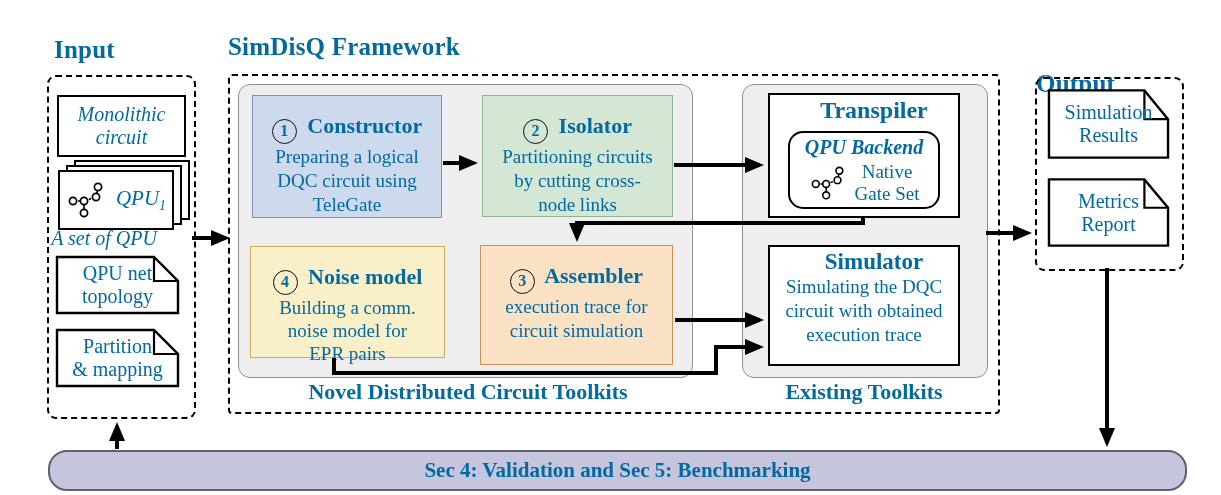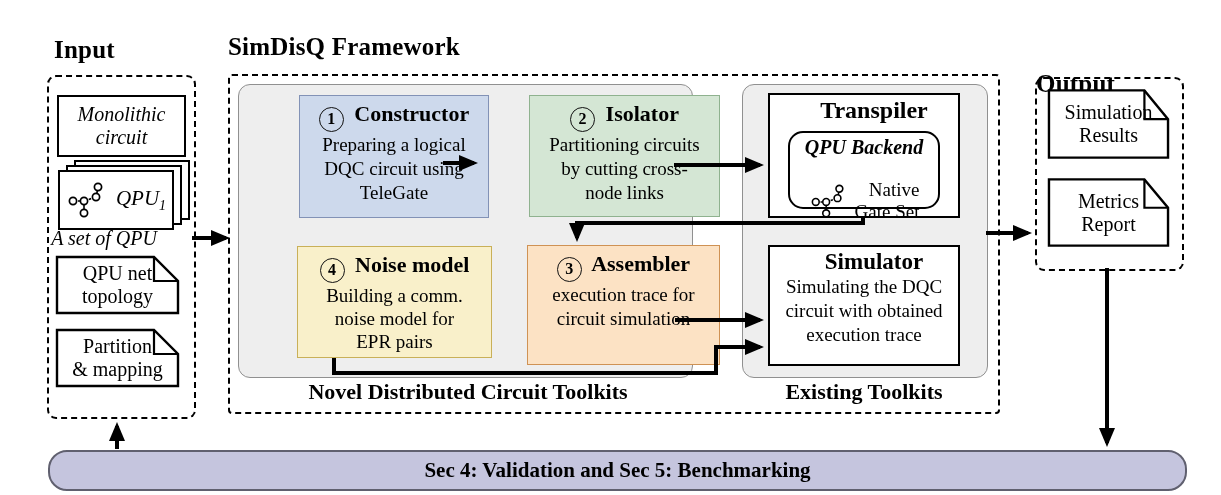--- a/index.html
+++ b/index.html
@@ -1,37 +1,37 @@
 <!DOCTYPE html>
 <html><head>
 <meta charset="utf-8">
 <style>
   html,body { margin:0; padding:0; background:#ffffff; }
   .canvas {
     position:relative; width:1221px; height:495px; overflow:hidden;
-    font-family:"Liberation Serif", "DejaVu Serif", serif; color:#000000;
+    font-family:"Liberation Serif", "DejaVu Serif", serif; color:#0369a1;
     background:#ffffff;
   }
   .abs { position:absolute; }
 
   
   .sec-title { font-size:25px; font-weight:bold; letter-spacing:0.2px; }
 
   
   .dashed { border:2px dashed #000; border-radius:9px; background:transparent; }
 
   
   .graybox { background:#eeeeee; border:1.6px solid #909090; border-radius:12px; }
 
   
   .solidbox { background:#fff; border:2px solid #000; display:flex; align-items:center;
               justify-content:center; text-align:center; font-size:20px; line-height:1.15;font-style:italic; }
 
   
-  .module { text-align:center; padding-top:5px; box-sizing:border-box;margin-left:47px; }
+  .module { text-align:center; padding-top:17px; box-sizing:border-box; }
   .module .mod-title { font-size:22px; font-weight:bold; margin-bottom:1px; white-space:nowrap; }
   .circ { display:inline-block; width:23px; height:23px; border:1.7px solid #111; border-radius:50%;
           line-height:22px; font-size:16px; font-weight:bold; text-align:center;
           vertical-align:-3px; margin-right:5px; background:transparent; }
   .mod-body { font-size:19px; line-height:24px; }
   .mod-body .ln { display:block; }
 
   .constructor { background:#cdd9ec; border:1.7px solid #8292b6; }
   .isolator    { background:#d4e6d4; border:1.7px solid #8fb28f; }
   .noise       { background:#f9f0ca; border:1.7px solid #c9b058; }
@@ -42,21 +42,21 @@
 
   
   .toolbox { background:#fff; border:2.2px solid #000; box-sizing:border-box; text-align:center; }
   .toolbox .tool-title { font-size:24px; font-weight:bold; margin-top:2px;padding-left:20px; }
   .tool-body { font-size:19px; line-height:24px; }
   .tool-body .ln { display:block; }
 
   
   .backend { border:2.2px solid #000; border-radius:15px; background:#fff; box-sizing:border-box; text-align:center; }
   .backend-title { font-size:20px; font-weight:bold; font-style:italic; margin-top:3px; }
-  .backend-row { display:flex; align-items:center; justify-content:center; gap:6px; margin-top:20px;text-align:right; }
+  .backend-row { display:flex; align-items:center; justify-content:center; gap:6px; margin-top:2px; }
   .backend-row .tool-body { font-size:19px; line-height:22px; }
 
   
   .doc { box-sizing:border-box; }
   .doc svg.docshape { position:absolute; left:0; top:0; width:100%; height:100%; }
   .doc .doc-text { position:absolute; left:0; top:0; width:100%; height:100%;
                    display:flex; flex-direction:column; align-items:center; justify-content:center;
                    font-size:20px; line-height:1.15; text-align:center; }
   .doc .doc-text .ln { display:block; }
 

